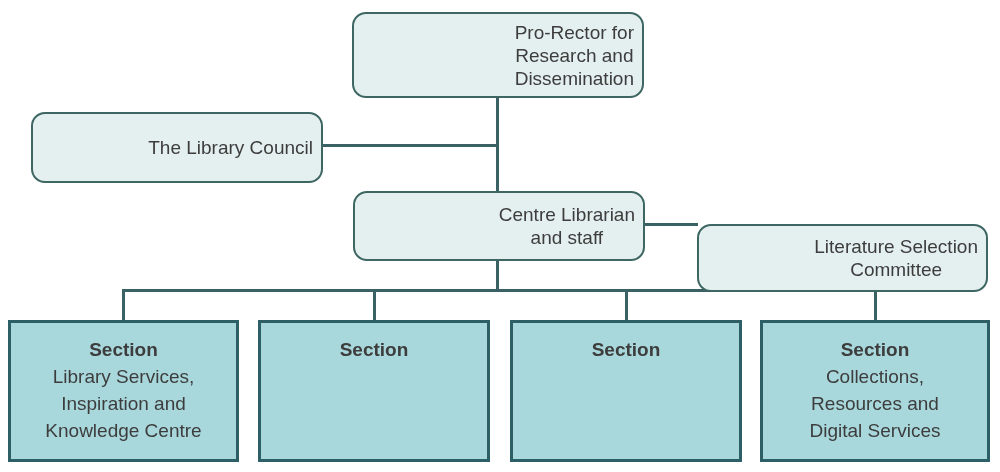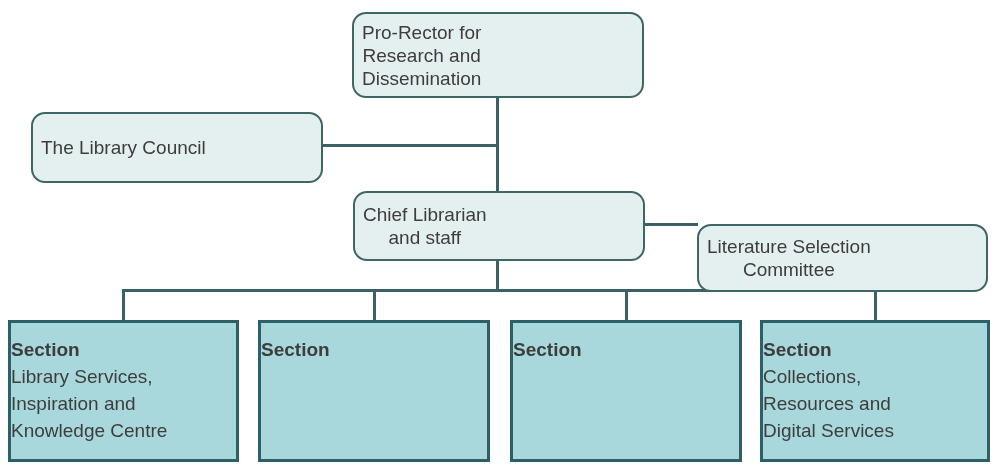--- a/index.html
+++ b/index.html
@@ -25,40 +25,40 @@
 
   
   .node {
     position: absolute;
     box-sizing: border-box;
     background: var(--light-fill, #e4f0ef);
     border: 2.5px solid var(--light-border, #3e6663);
     border-radius: 14px;
     display: flex;
     align-items: center;
-    justify-content: flex-start;
+    justify-content: flex-end;
     text-align: center;
     color: var(--text, #3d3d3d);
     font-size: 19px;
     line-height: 23px;
   }
   .node .node-label {
     white-space: pre-line;
     padding: 2px 8px;
   }
 
   
   .section {
     position: absolute;
     box-sizing: border-box;
     top: 320px;
     height: 142px;
     background: var(--section-fill, #a8d8dc);
     border: 3px solid var(--section-border, #2d5f66);
-    text-align: left;
+    text-align: center;
     color: var(--text, #3d3d3d);
     font-size: 19px;
     line-height: 27px;
     padding-top: 13px;
   }
   .section .section-heading {
     display: block;
     font-weight: 700;
   }
   .section .section-label {
@@ -84,21 +84,21 @@
     <span class="node-label">Pro-Rector for
 Research and
 Dissemination</span>
   </div>
 
   <div class="node" style="left:31px; top:112px; width:292px; height:71px;">
     <span class="node-label">The Library Council</span>
   </div>
 
   <div class="node" style="left:353px; top:191px; width:292px; height:70px;">
-    <span class="node-label">Chief Librarian
+    <span class="node-label">Centre Librarian
 and staff</span>
   </div>
 
   <div class="node" style="left:697px; top:192px; width:291px; height:68px;margin-top:32px;">
     <span class="node-label">Literature Selection
 Committee</span>
   </div>
 
   <div class="section" style="left:8px; width:231px;">
     <span class="section-heading">Section</span>

